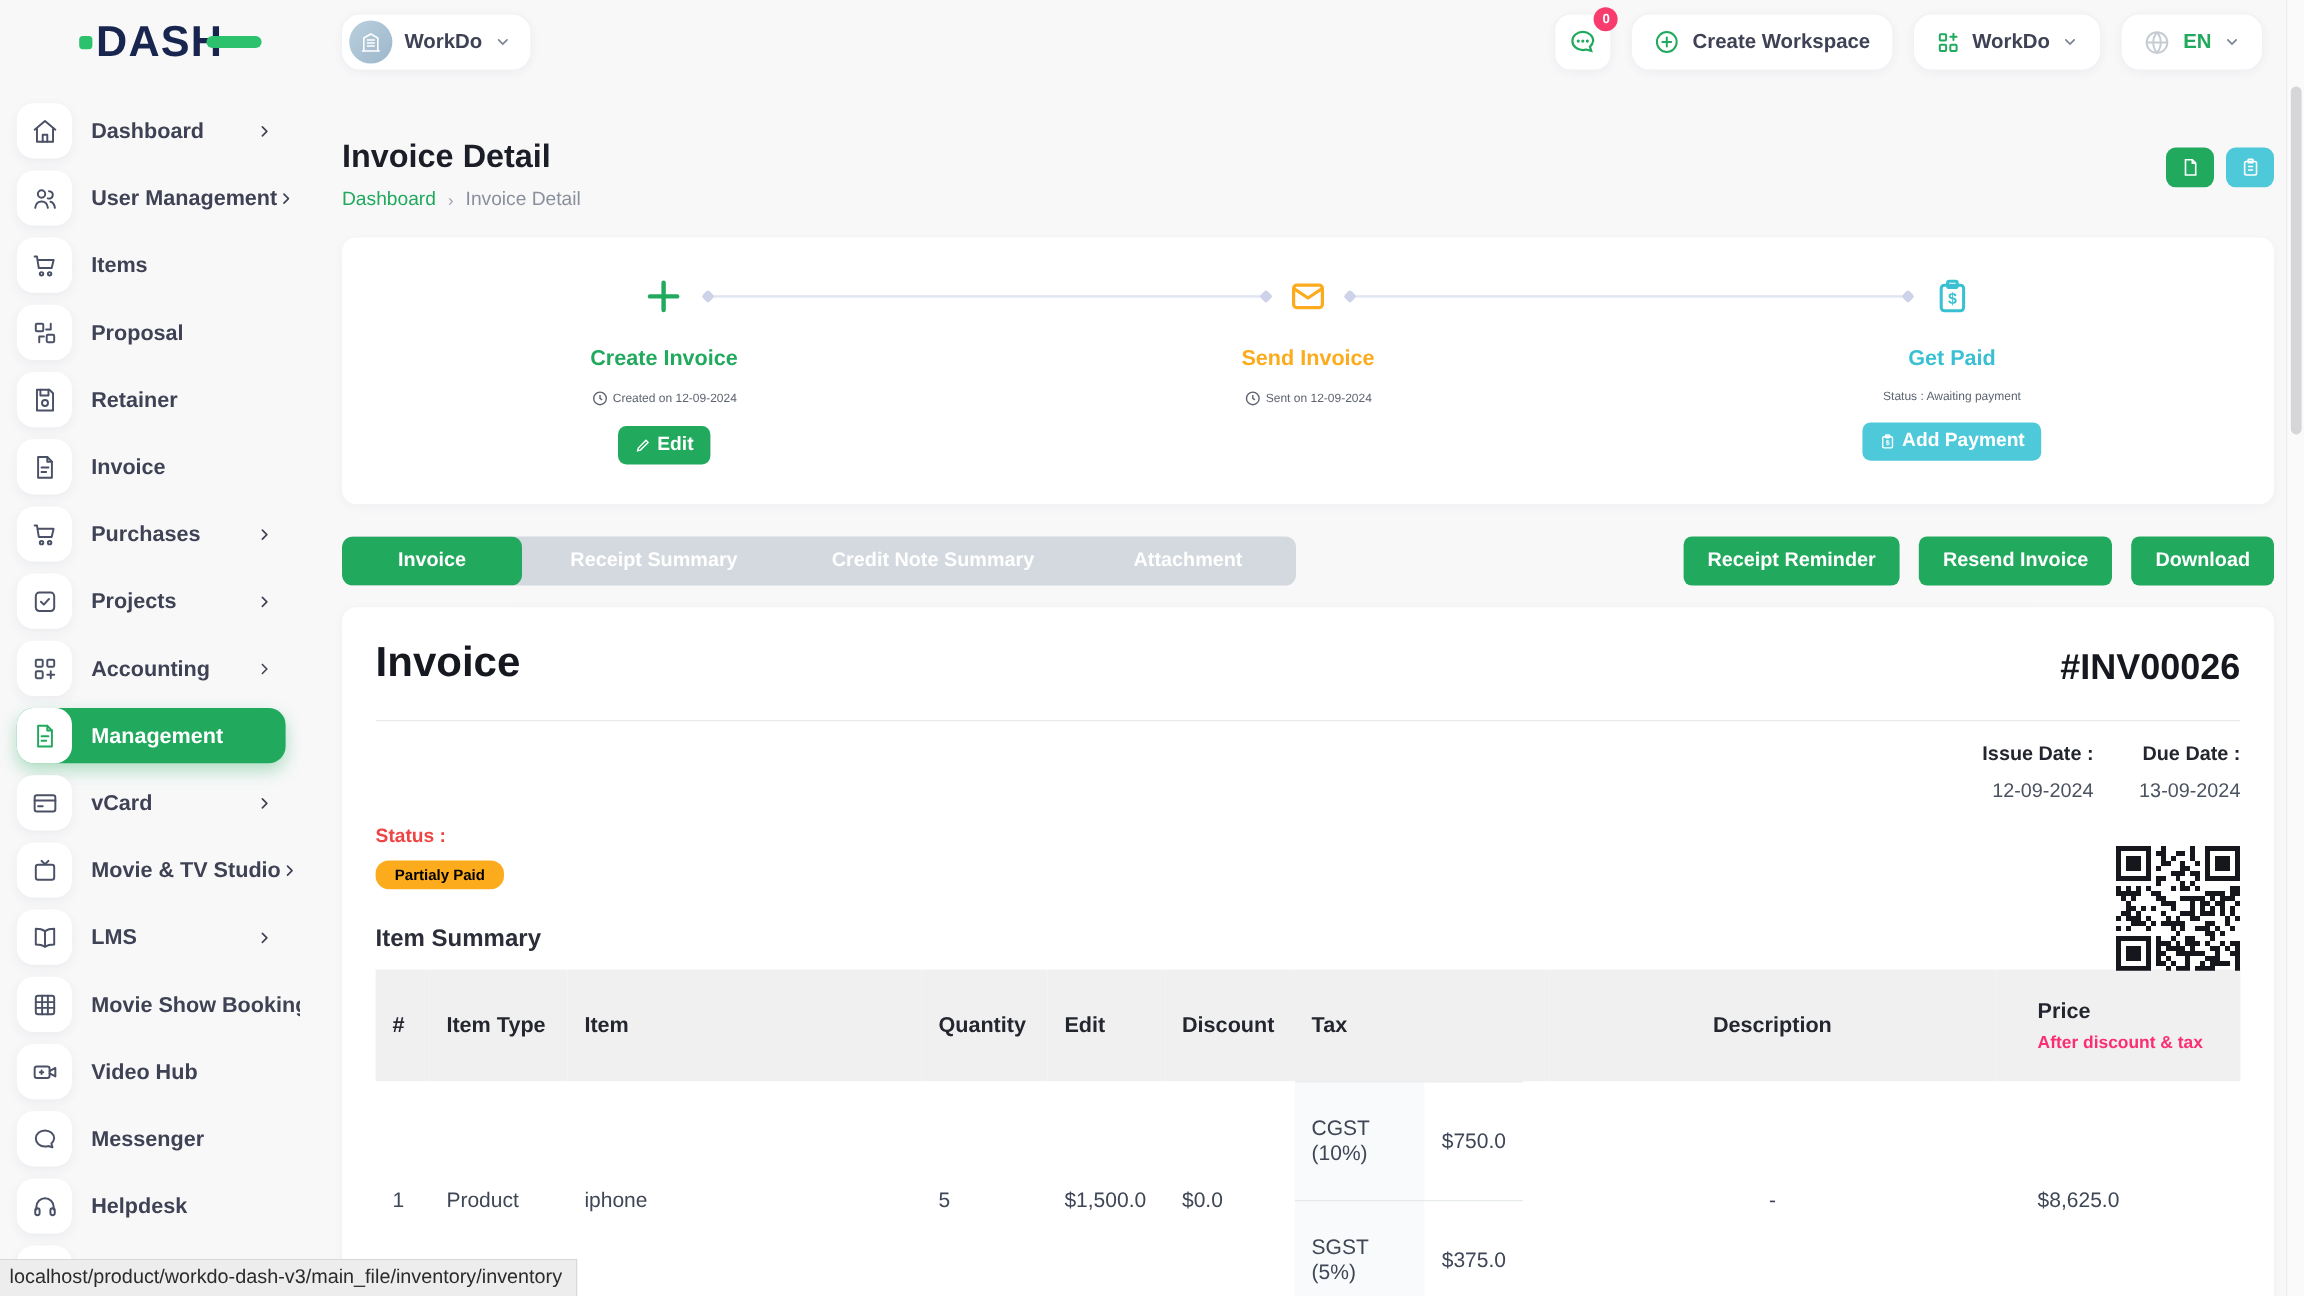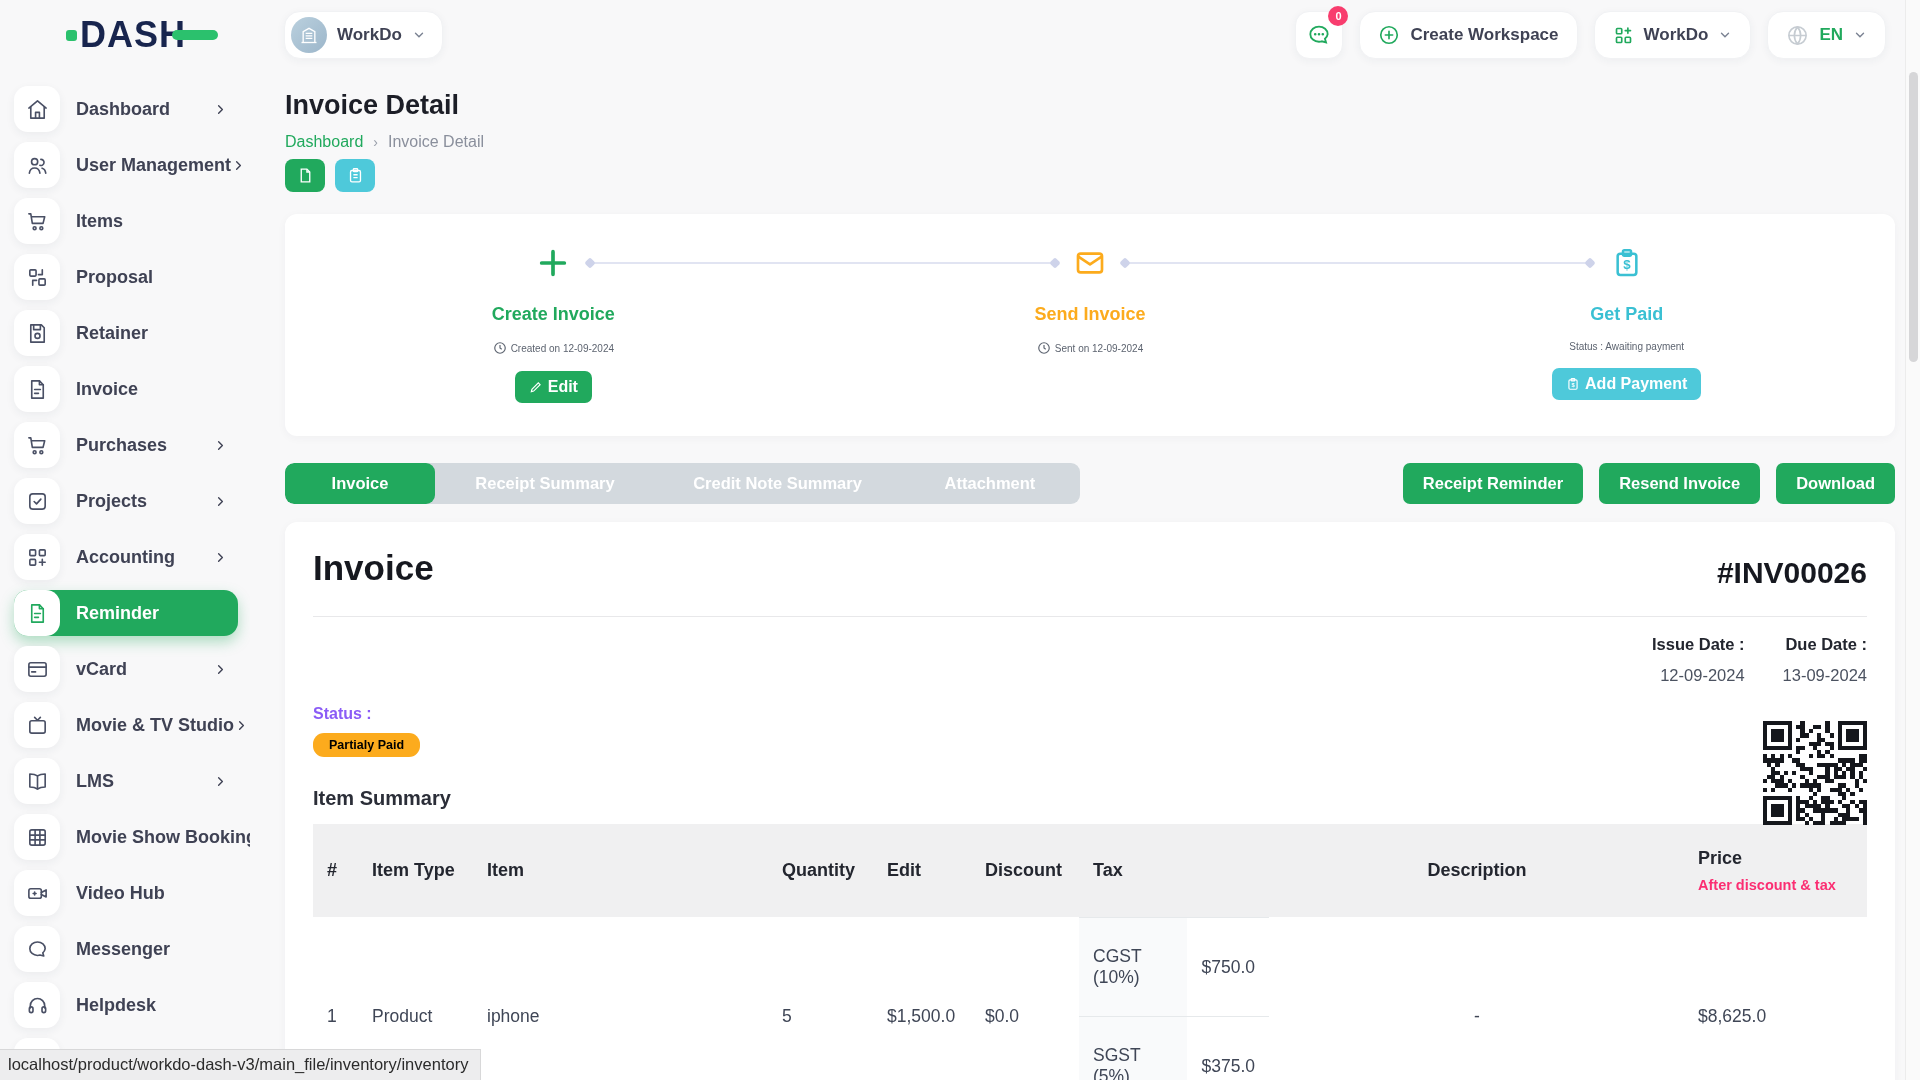--- a/index.html
+++ b/index.html
@@ -31,21 +31,21 @@
   .side-label { margin-left:16px; font-size:18px; font-weight:600; color:#3f4254; white-space:nowrap; }
   .side-chev { margin-left:auto; margin-right:10px; color:#3f4254; display:flex; }
   .side-chev svg { width:15px; height:15px; }
   .side-item.active { background:var(--green,#21a95d); box-shadow:0 6px 14px rgba(33,169,93,.35); }
   .side-item.active .side-icobox { color:var(--green,#21a95d); box-shadow:none; }
   .side-item.active .side-label { color:#fff; }
 
   .main { flex:1; padding:0 25px 0 35px; overflow:hidden; }
 
   
-  .page-head { display:flex; align-items:flex-start; justify-content:space-between; margin-top:20px;flex-direction:column; }
+  .page-head { display:flex; align-items:flex-start; justify-content:space-between; margin-top:45px; }
   .page-title { font-size:27px; font-weight:700; color:#1c1e27; }
   .breadcrumb { margin-top:12px; font-size:16px; display:flex; align-items:center; gap:10px; }
   .bc-link { color:var(--green,#21a95d); cursor:pointer; }
   .bc-sep { color:#9aa0ab; font-size:14px; }
   .bc-cur { color:#8a8f9c; }
   .head-actions { display:flex; gap:10px; margin-top:8px; }
   .sq-btn { width:40px; height:33px; border:none; border-radius:8px; display:flex; align-items:center; justify-content:center; cursor:pointer; color:#fff; }
   .sq-btn.green { background:var(--green,#21a95d); }
   .sq-btn.teal { background:var(--teal,#4ec9da); }
 
@@ -82,21 +82,21 @@
   .inv-number { font-size:30px; font-weight:800; color:#16181f; margin-top:8px; }
   .inv-divider { border-bottom:1px solid #e8e8ea; margin-top:26px; }
   .inv-right { display:flex; flex-direction:column; align-items:flex-end; }
   .dates { display:flex; gap:38px; margin-top:18px; }
   .date-col { text-align:right; }
   .date-label { font-size:16.5px; font-weight:700; color:#23262f; }
   .date-value { font-size:16.5px; color:#4b5260; margin-top:12px; }
   .qr { margin-top:36px; }
   .qr svg { width:104px; height:104px; fill:#15171c; display:block; }
   .status-block { margin-top:-120px; }
-  .status-label { font-size:16px; font-weight:700; color:#8b5cf6; }
+  .status-label { font-size:16px; font-weight:700; color:#ef4444; }
   .status-badge { display:inline-block; margin-top:10px; background:var(--orange,#fcab1d); color:#000000; font-size:12.5px; font-weight:600; padding:5px 16px; border-radius:11px; }
   .summary-title { margin-top:30px; font-size:20px; font-weight:600; color:#2b2e38; }
   .summary-note { margin-top:10px; font-size:15px; color:#4c515c; }
 
   table.items { width:100%; border-collapse:collapse; margin-top:14px; }
   table.items thead th { background:#f0f0f1; text-align:left; font-size:18px; font-weight:700; color:#23262f; padding:24px 14px; }
   table.items thead th.center { text-align:center; }
   table.items tbody td { font-size:17.5px; color:#3f4656; padding:28px 14px; vertical-align:middle; }
   table.items td.center { text-align:center; }
   .price-sub { display:block; margin-top:8px; font-size:14.5px; font-weight:700; color:var(--price-pink,#fb2e72); }
@@ -298,21 +298,21 @@
         </span>
       </div>
       <div class="side-item active">
         <span class="side-icobox">
           <svg viewBox="0 0 24 24" fill="none" stroke="currentColor" stroke-width="1.7" stroke-linecap="round" stroke-linejoin="round">
             <path d="M6 3h8l4 4v14H6z"></path>
             <path d="M14 3v4h4"></path>
             <path d="M9 12h6M9 16h4"></path>
           </svg>
         </span>
-        <span class="side-label">Reminder</span>
+        <span class="side-label">Management</span>
       </div>
       <div class="side-item">
         <span class="side-icobox">
           <svg viewBox="0 0 24 24" fill="none" stroke="currentColor" stroke-width="1.7" stroke-linecap="round" stroke-linejoin="round">
             <rect x="3" y="5" width="18" height="14" rx="2"></rect>
             <path d="M3 9.5h18"></path>
             <path d="M6 14.5h4"></path>
           </svg>
         </span>
         <span class="side-label">vCard</span>

